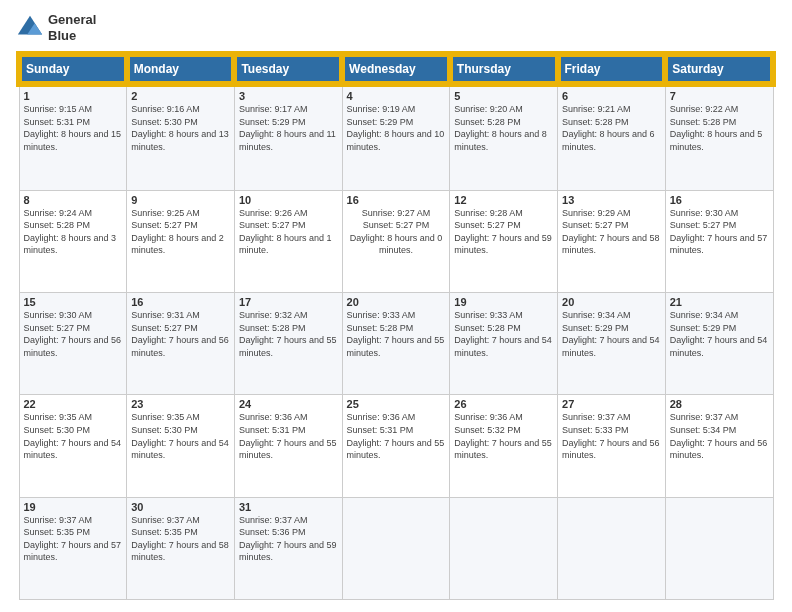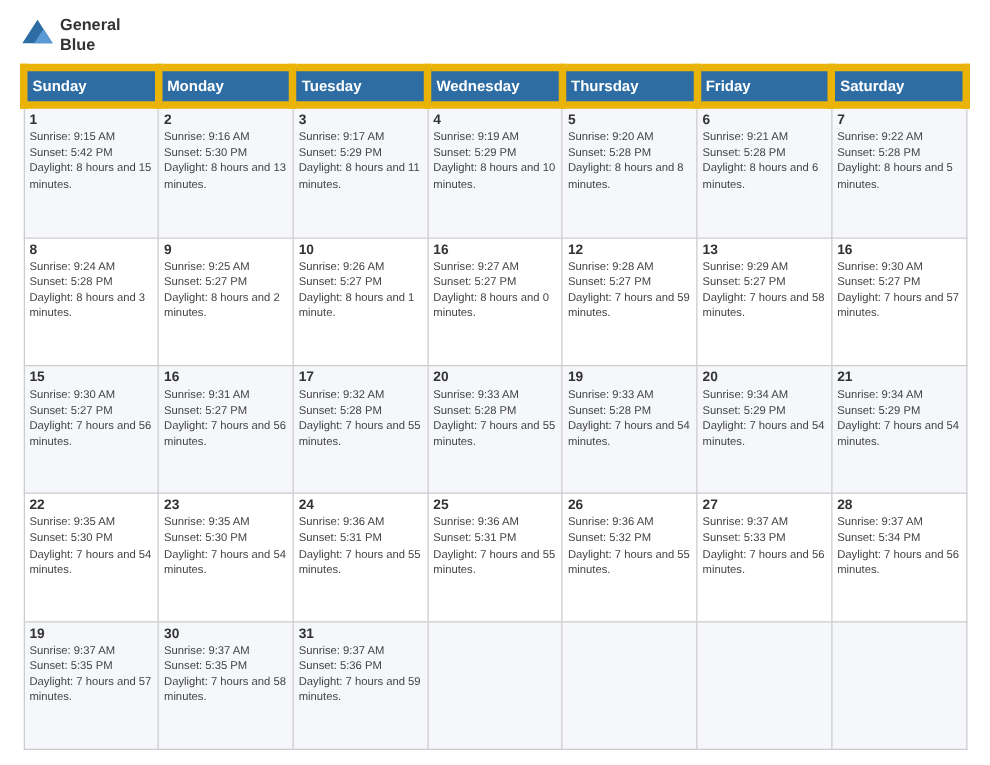--- a/index.html
+++ b/index.html
@@ -121,21 +121,21 @@
           <th>Thursday</th>
           <th>Friday</th>
           <th>Saturday</th>
         </tr>
     </thead>
     <tbody>
     <tr>
           <td>
             <span class="day-num">1</span>
             <div class="day-info" style="white-space: pre-line;">Sunrise: 9:15 AM
-Sunset: 5:42 PM
+Sunset: 5:31 PM
 Daylight: 8 hours and 15 minutes.</div>
           </td>
           <td>
             <span class="day-num">2</span>
             <div class="day-info" style="white-space: pre-line;">Sunrise: 9:16 AM
 Sunset: 5:30 PM
 Daylight: 8 hours and 13 minutes.</div>
           </td>
           <td>
             <span class="day-num">3</span>
@@ -182,21 +182,21 @@
 Daylight: 8 hours and 2 minutes.</div>
           </td>
           <td>
             <span class="day-num">10</span>
             <div class="day-info" style="white-space: pre-line;">Sunrise: 9:26 AM
 Sunset: 5:27 PM
 Daylight: 8 hours and 1 minute.</div>
           </td>
           <td>
             <span class="day-num">16</span>
-            <div class="day-info" style="white-space: pre-line;">Sunrise: 9:27 AM
+            <div class="day-info" style="white-space: pre-line; text-align: center;">Sunrise: 9:27 AM
 Sunset: 5:27 PM
 Daylight: 8 hours and 0 minutes.</div>
           </td>
           <td>
             <span class="day-num">12</span>
             <div class="day-info" style="white-space: pre-line;">Sunrise: 9:28 AM
 Sunset: 5:27 PM
 Daylight: 7 hours and 59 minutes.</div>
           </td>
           <td>

